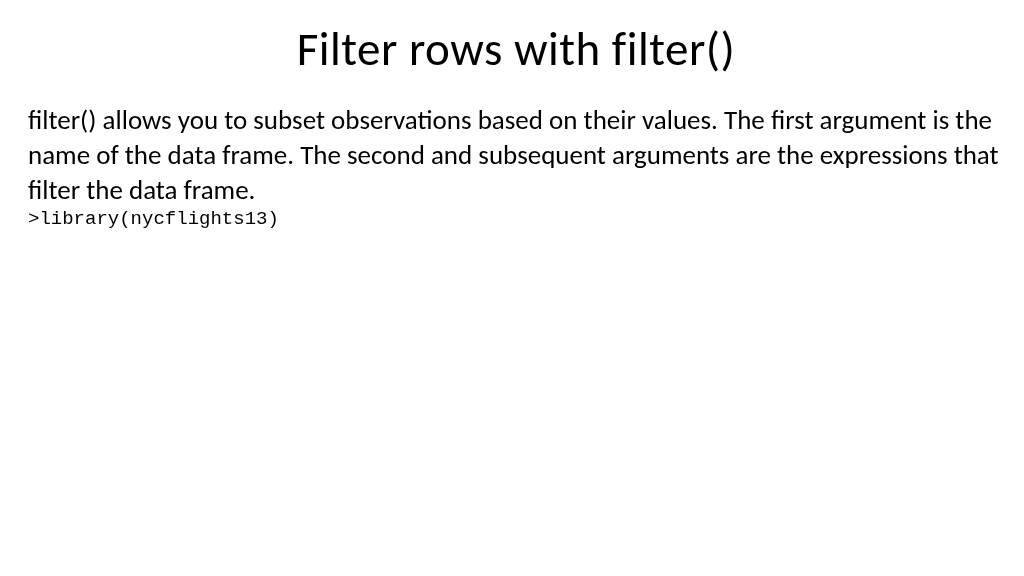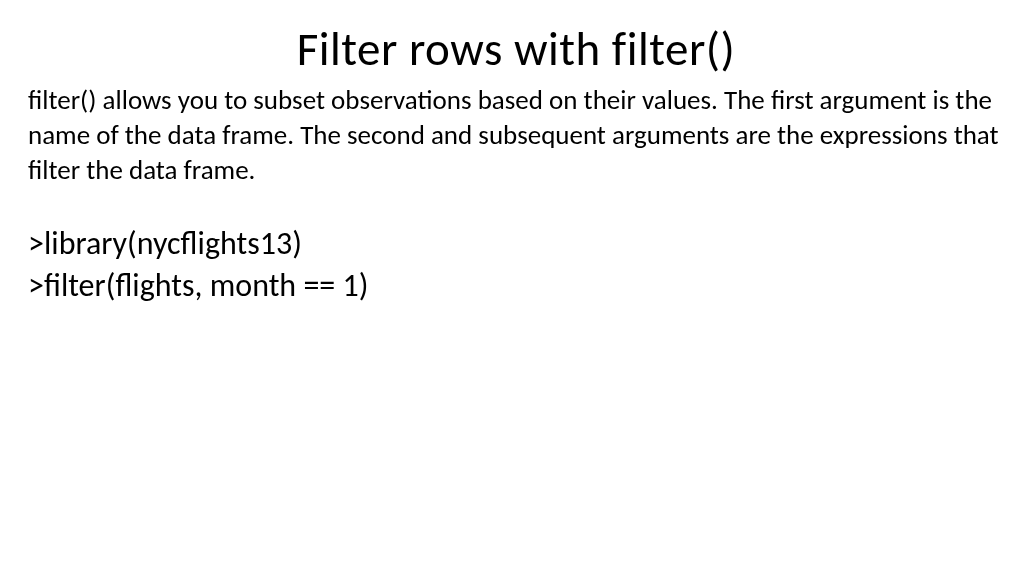--- a/index.html
+++ b/index.html
@@ -12,41 +12,40 @@
       height: 576px;
       background: #ffffff;
       font-family: Calibri, "Segoe UI", Arial, sans-serif;
       color: #000000;
       padding: 20px 20px 20px 28px;
     }
     .title {
       font-size: 47px;
       font-weight: 400;
       text-align: center;
-      margin-bottom: 4px;
+      margin-bottom: 24px;
       letter-spacing: 0.5px;
     }
     .description {
       font-size: 27px;
       font-weight: 400;
       line-height: 1.3;
-      margin-bottom: 36px;
     }
     .code-block {
-      font-size: 32px;
+      font-size: 19px;
       font-weight: 400;
       line-height: 1.3;
+      font-family: Liberation Mono, monospace;
     }
     .code-line {
       display: block;
     }
   </style>
 </head>
 <body>
 
 <h1 class="title">Filter rows with filter()</h1>
 
 <p class="description">filter() allows you to subset observations based on their values. The first argument is the name of the data frame. The second and subsequent arguments are the expressions that filter the data frame.</p>
 
 <div class="code-block">
   <span class="code-line">&gt;library(nycflights13)</span>
-  <span class="code-line">&gt;filter(flights, month == 1)</span>
 </div>
 
 </body></html>

